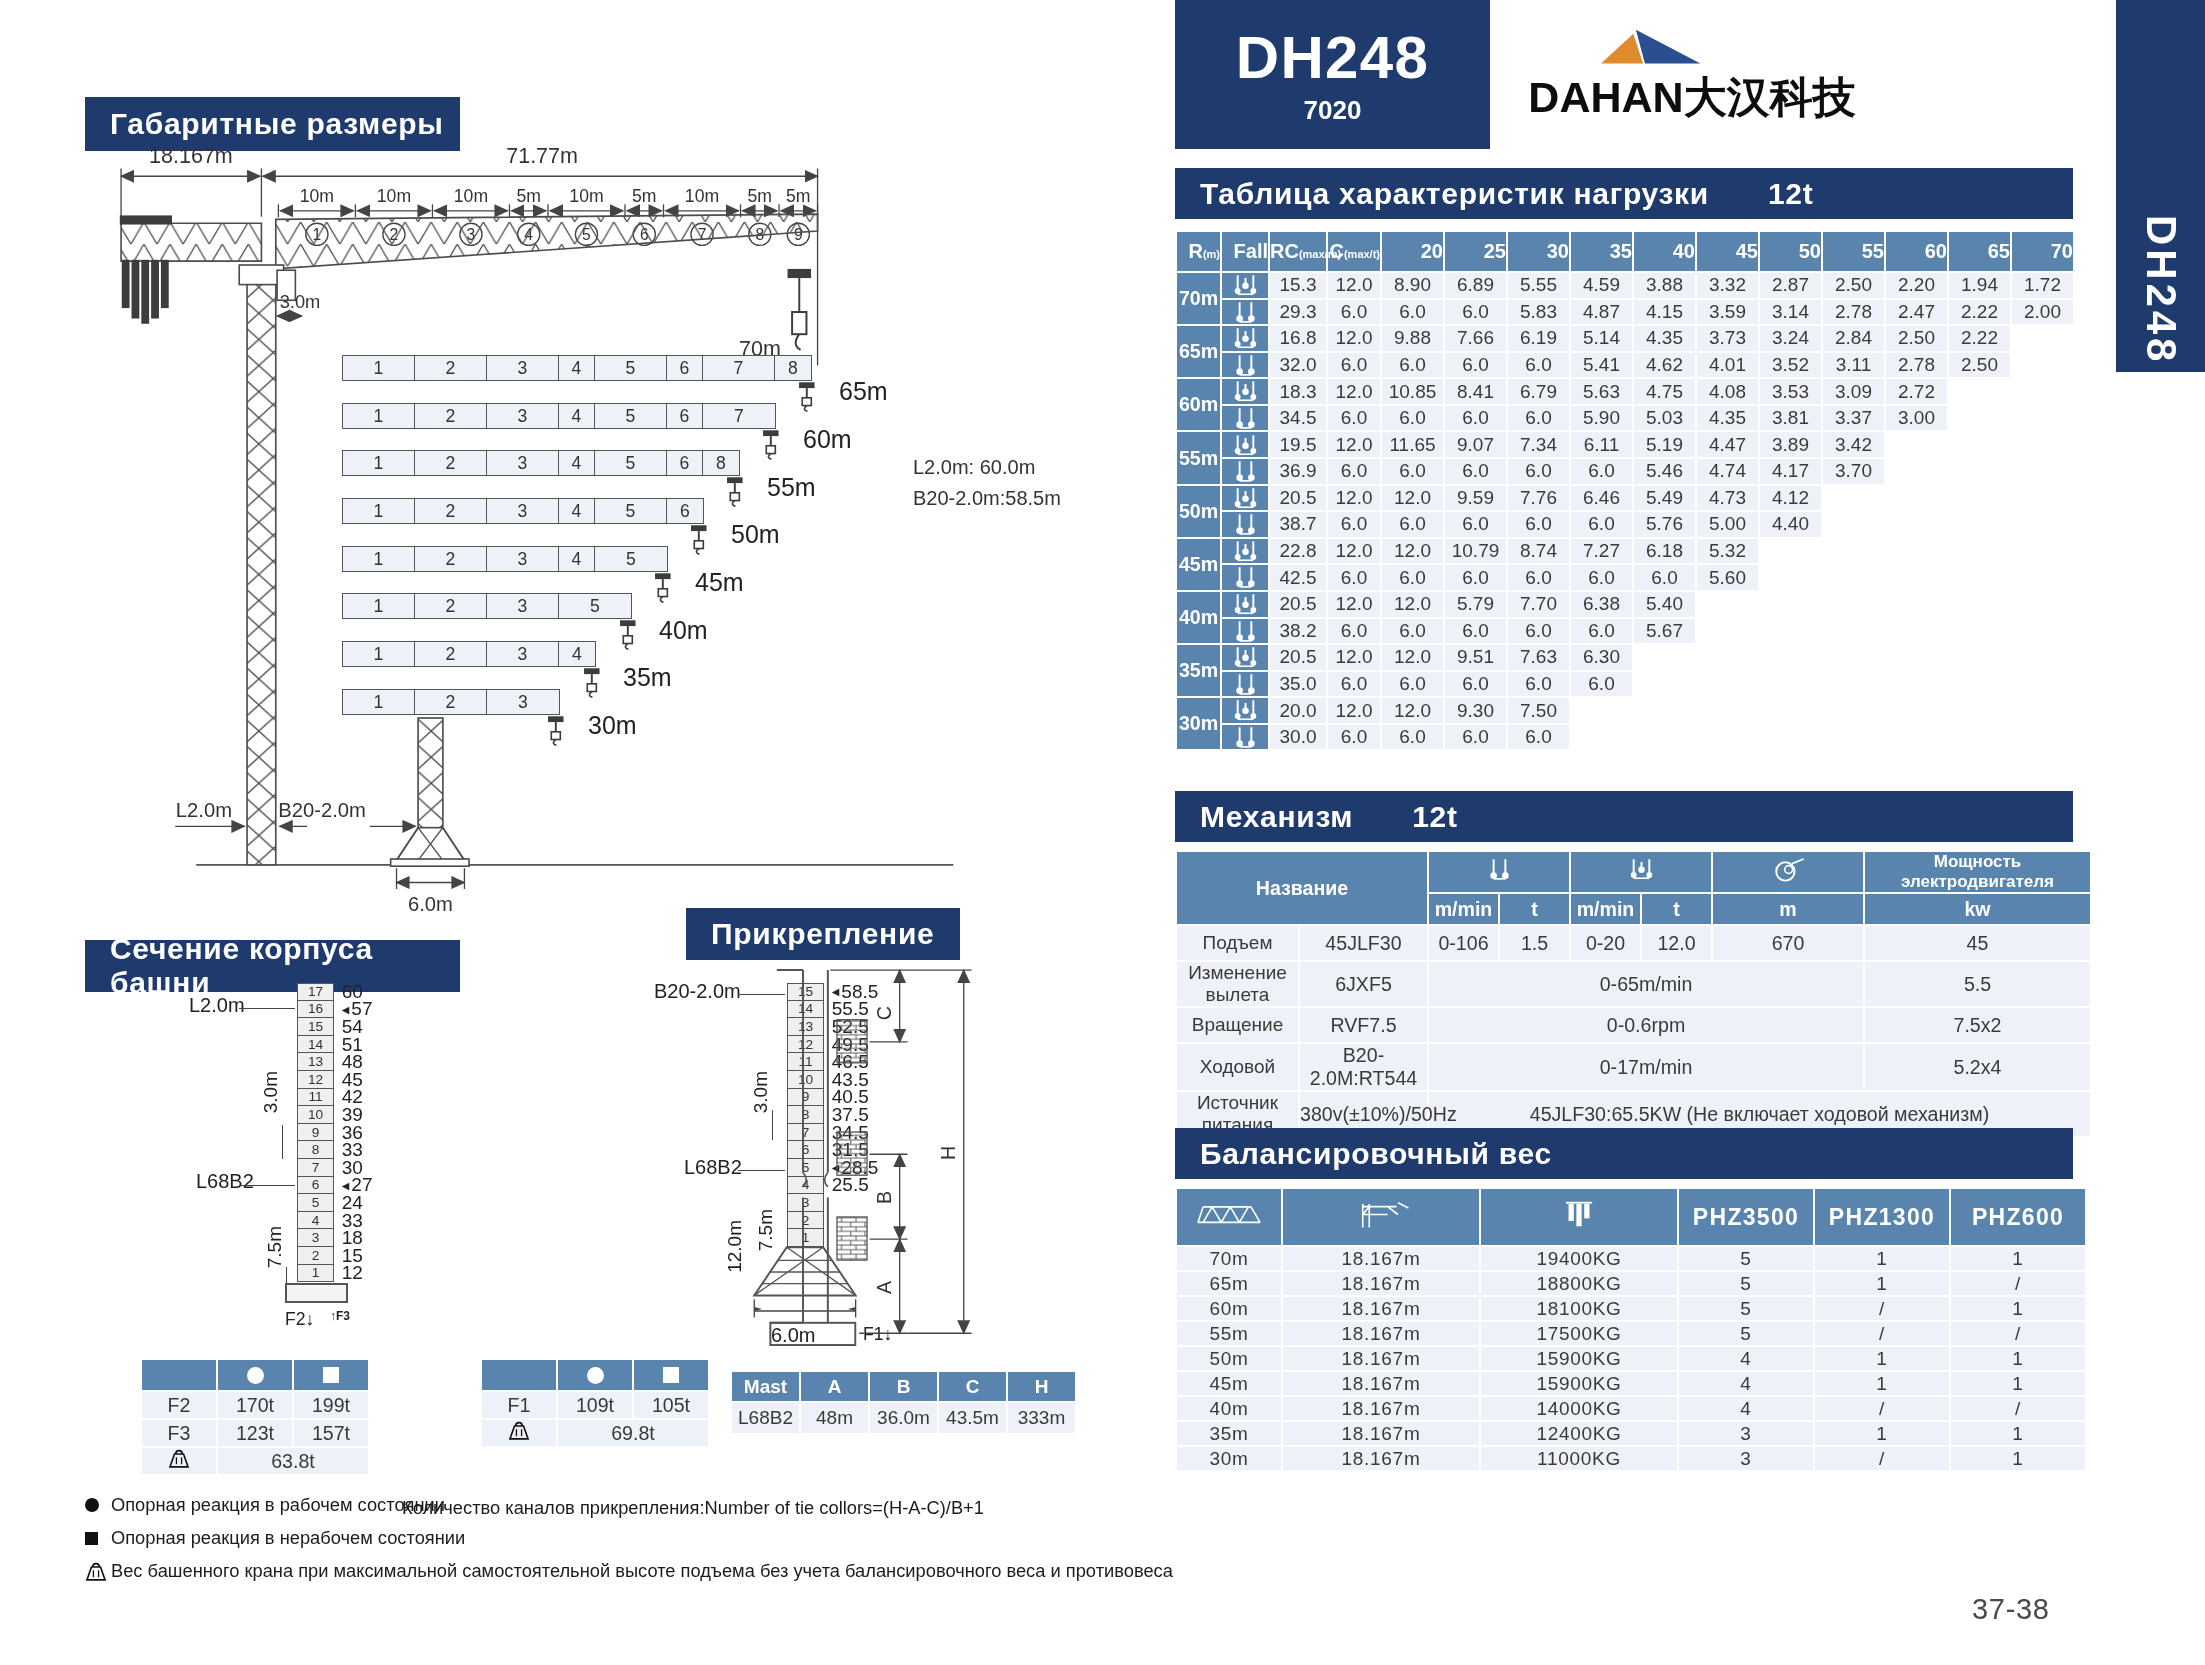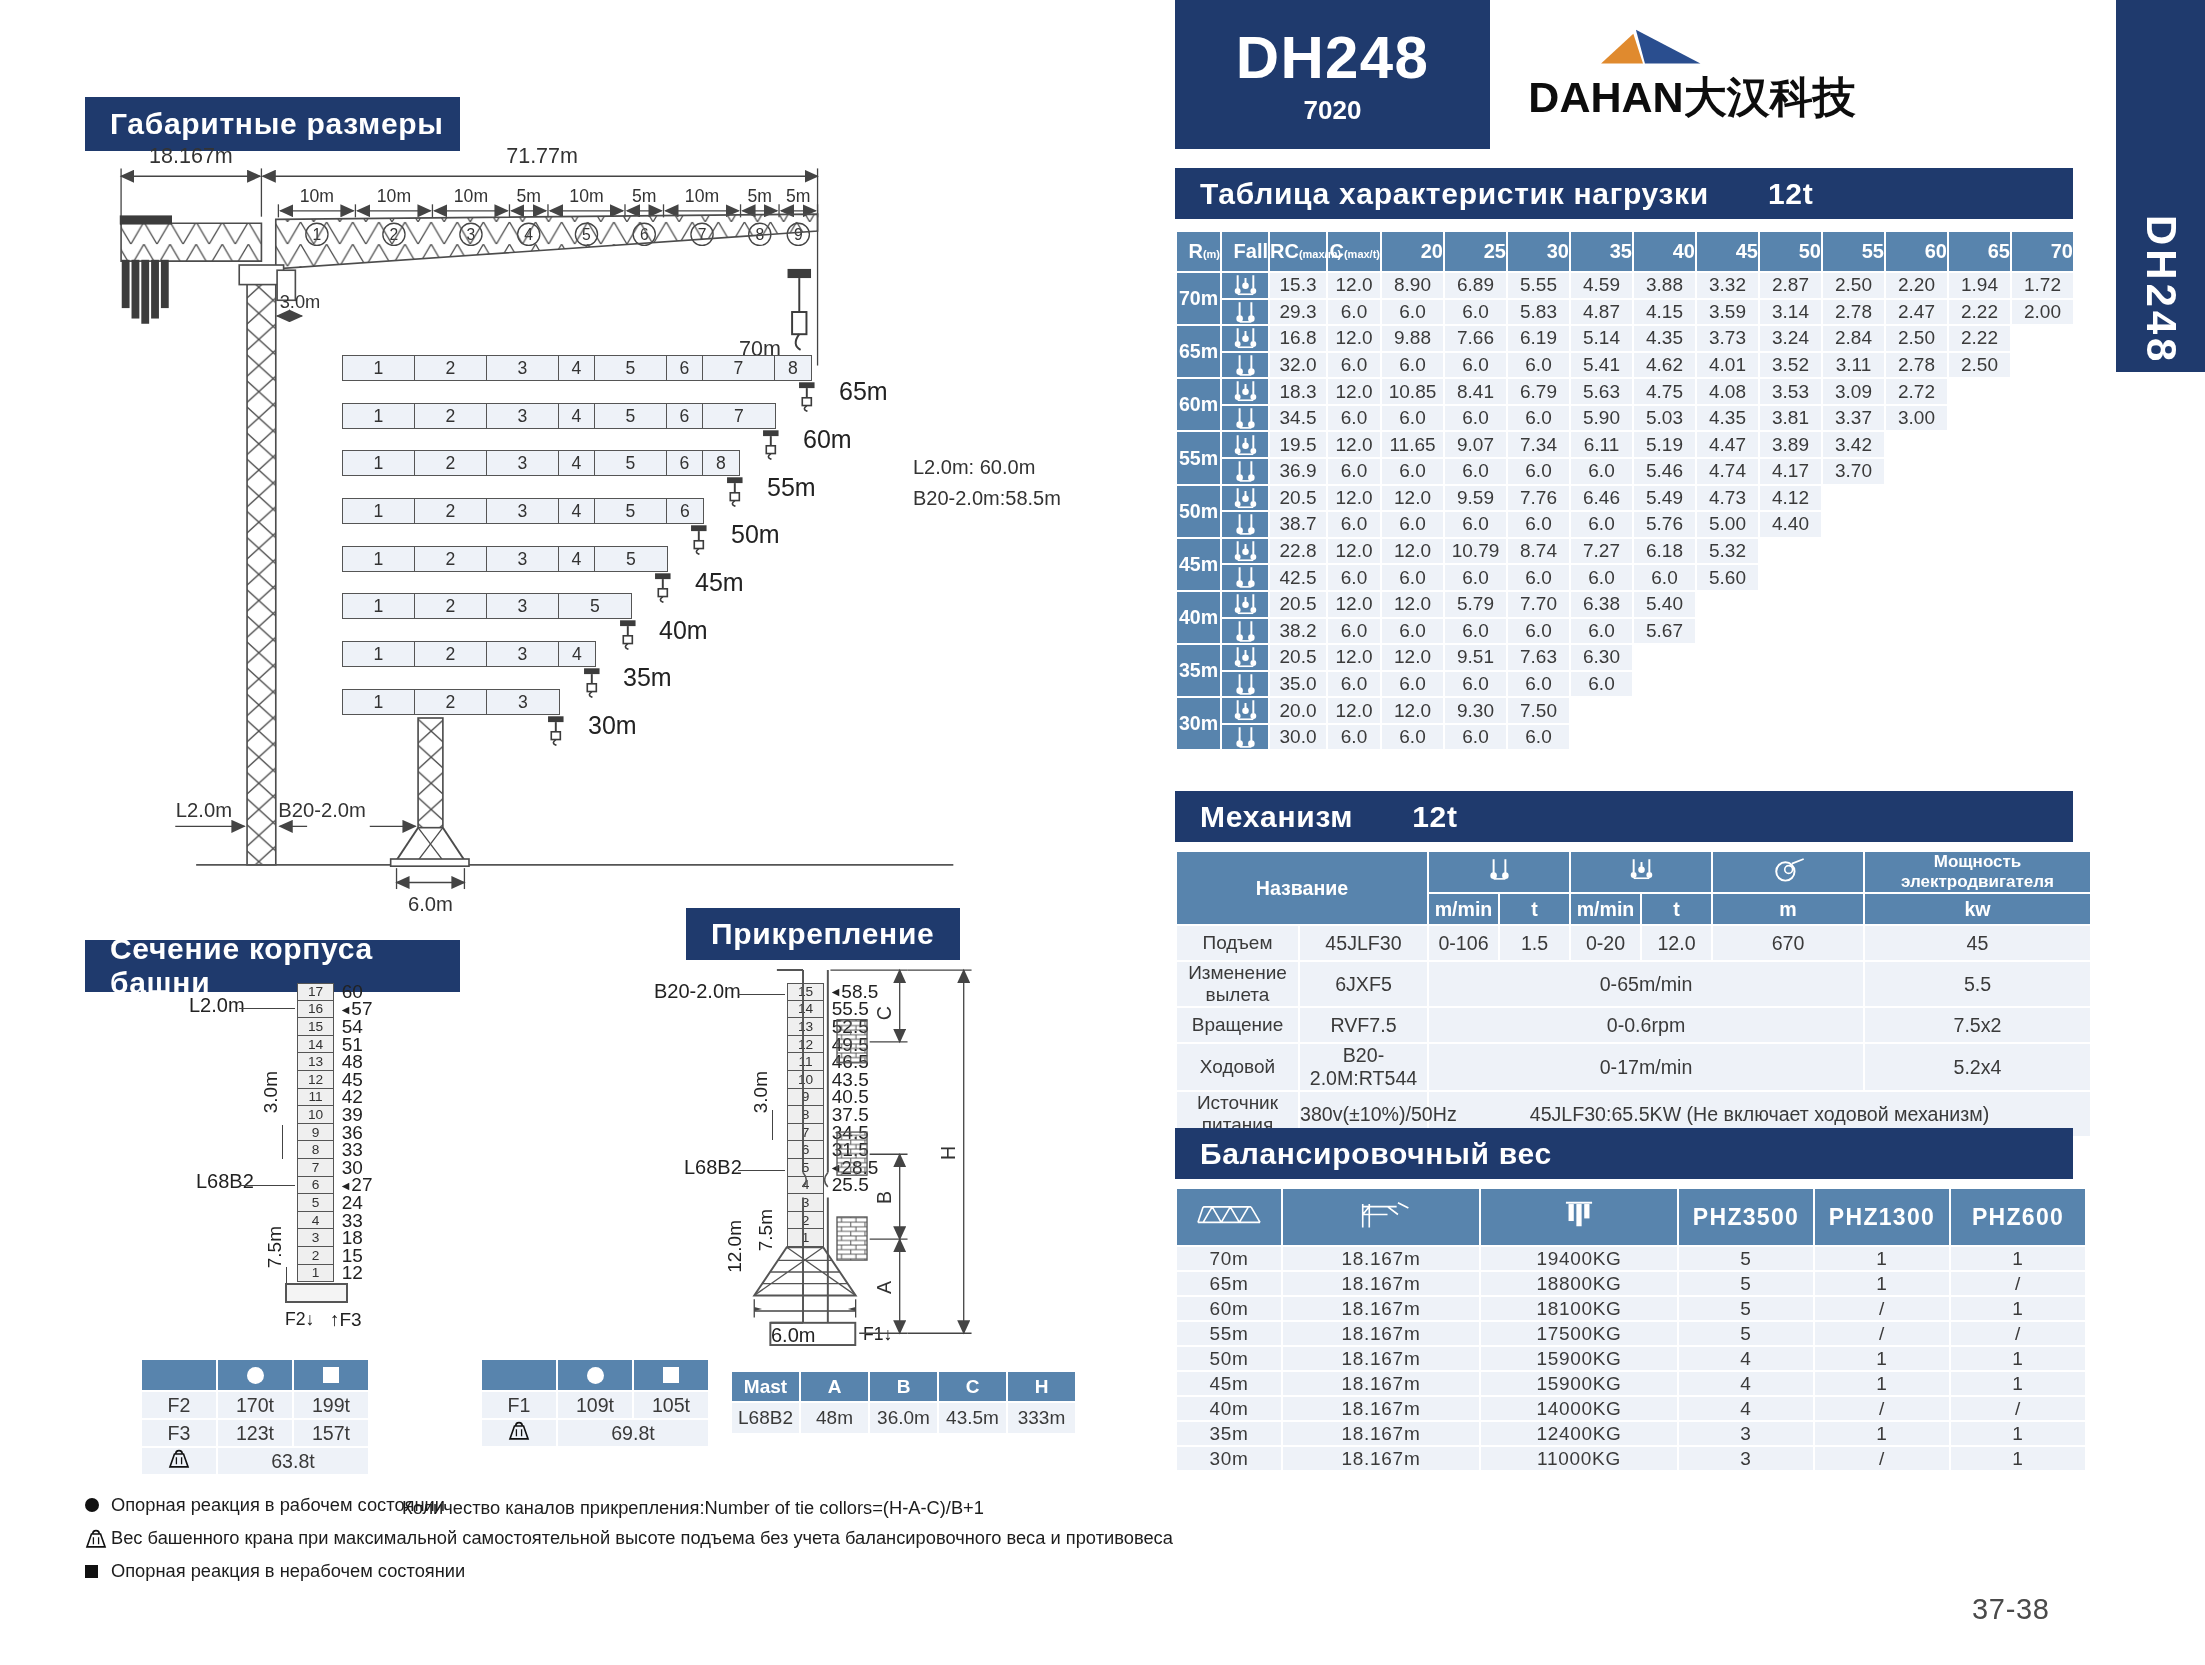--- a/index.html
+++ b/index.html
@@ -467,21 +467,21 @@
   <div class="slabel" style="left:189px; top:994px;">L2.0m</div>
   <div class="sline" style="left:239px; top:1008px; width:56px; height:1.3px;"></div>
   <div class="slabel" style="left:196px; top:1170px;">L68B2</div>
   <div class="sline" style="left:239px; top:1185px; width:56px; height:1.3px;"></div>
   <div class="rot" style="left:260px; top:1071px;">3.0m</div>
   <div class="sline" style="left:282px; top:1125px; width:1.3px; height:34px;"></div>
   <div class="rot" style="left:264px; top:1226px;">7.5m</div>
   <div class="sline" style="left:286px; top:1267px; width:1.3px; height:31px;"></div>
   <div style="position:absolute; left:285px; top:1283px; width:63px; height:19.6px; border:2px solid #555; background:#f4f4f4;"></div>
   <div class="slabel" style="left:285px; top:1309px; font-size:17.6px;"><span>F2</span>↓</div>
-  <div class="slabel" style="left:330px; top:1309px; font-size:19px;">↑<span>F3</span></div>
+  <div class="slabel" style="left:330px; top:1309px; font-size:12px;font-weight:bold;">↑<span>F3</span></div>
 
   <div id="stack-right" class="stack" style="left:787px; top:983px;">
       <div class="stack-row">
         <div class="stack-cell">15</div>
         <div class="stack-h">
           <span class="arr">◀</span>
           <span>58.5</span>
         </div>
       </div>
       <div class="stack-row">
@@ -722,33 +722,33 @@
 
   <div class="notes" id="notes">
       <div class="note-item">
         <span class="nicon">
           <div class="bullet-c"></div>
         </span>
         <span>Опорная реакция в рабочем состоянии</span>
       </div>
       <div class="note-item">
         <span class="nicon">
+          <div class="bullet-s"></div>
+        </span>
+        <span>Опорная реакция в нерабочем состоянии</span>
+      </div>
+      <div class="note-item">
+        <span class="nicon">
           <svg width="22" height="21" viewBox="0 0 34 32">
             <path d="M10 9 L24 9 L31 29 L3 29 Z" fill="none" stroke="#111" stroke-width="2.5"></path>
             <path d="M12 9 C12 2 22 2 22 9" fill="none" stroke="#111" stroke-width="2.5"></path>
             <path d="M13 14v11M21 14v11" stroke="#111" stroke-width="2"></path>
           </svg>
         </span>
         <span>Вес башенного крана при максимальной самостоятельной высоте подъема без учета балансировочного веса и противовеса</span>
-      </div>
-      <div class="note-item">
-        <span class="nicon">
-          <div class="bullet-s"></div>
-        </span>
-        <span>Опорная реакция в нерабочем состоянии</span>
       </div>
     </div>
   <div id="formula">Количество каналов прикрепления:Number of tie collors=(H-A-C)/B+1</div>
 
   <div id="model-box">
     <div class="m">DH248</div>
     <div class="v">7020</div>
   </div>
 
   <div id="brand">

